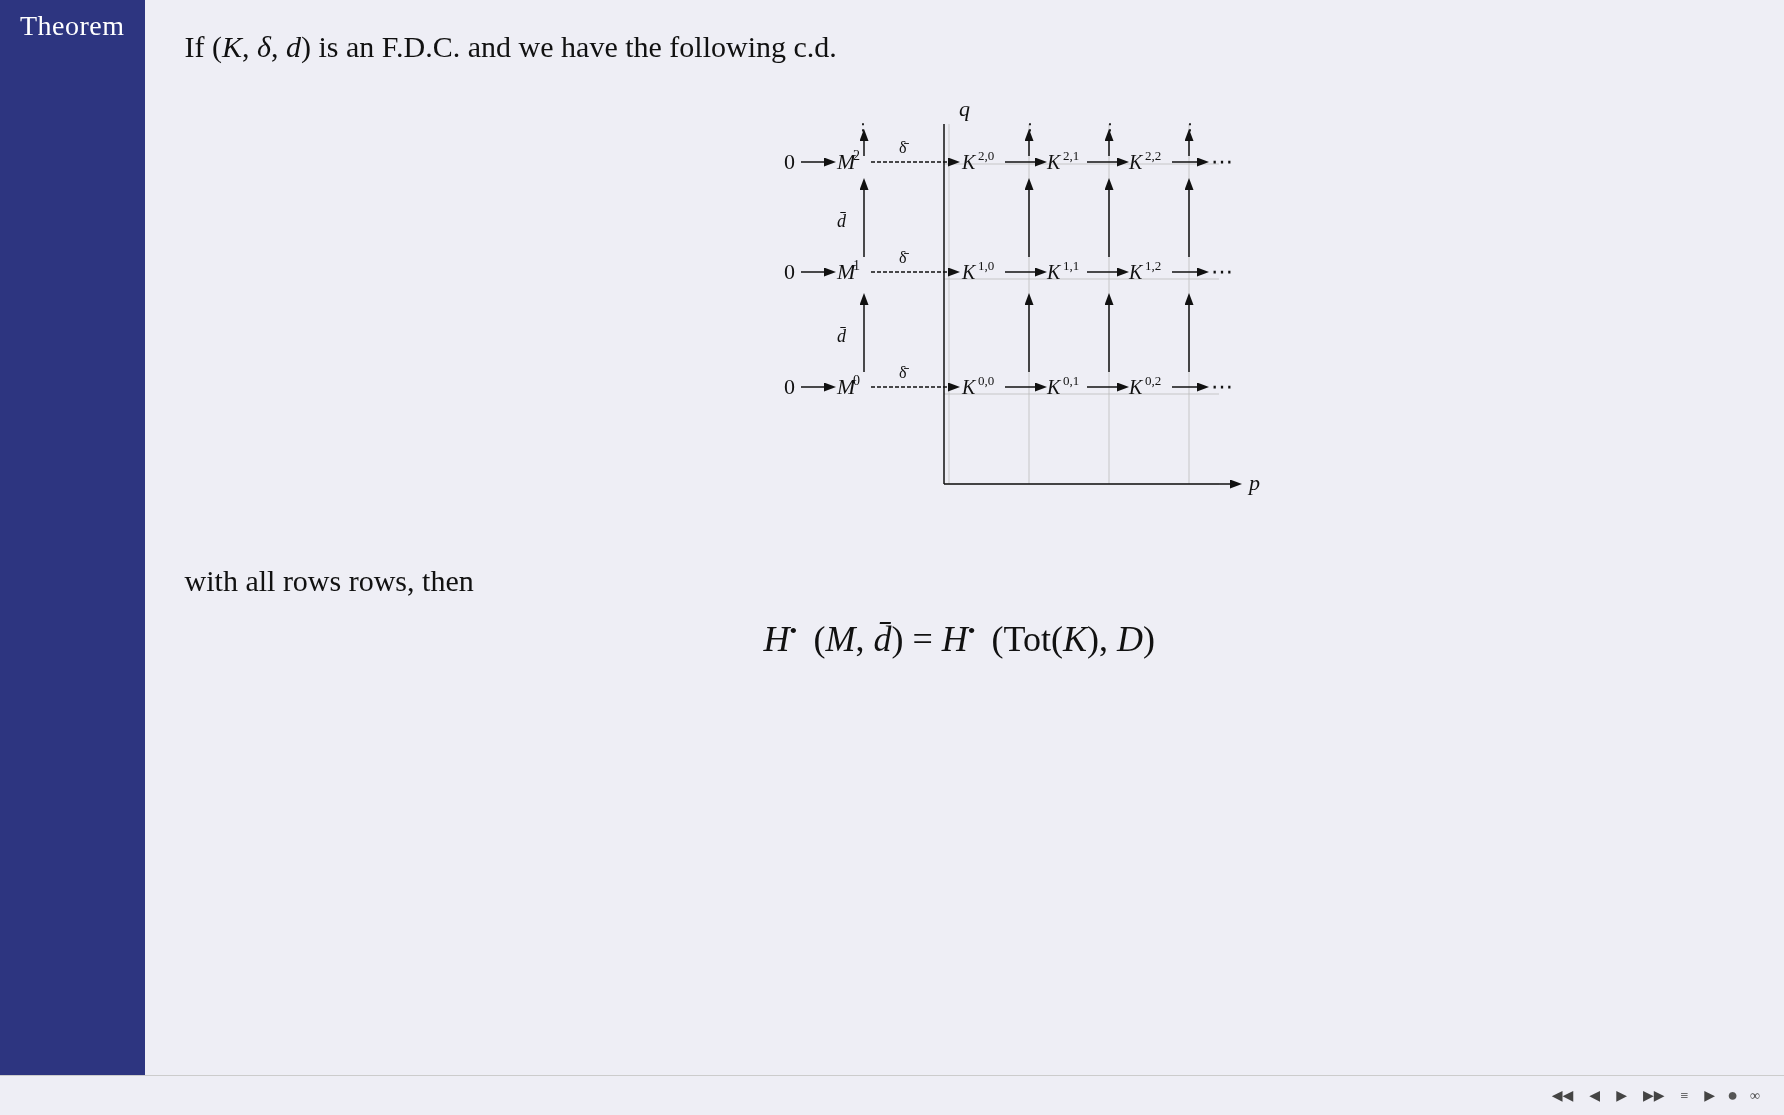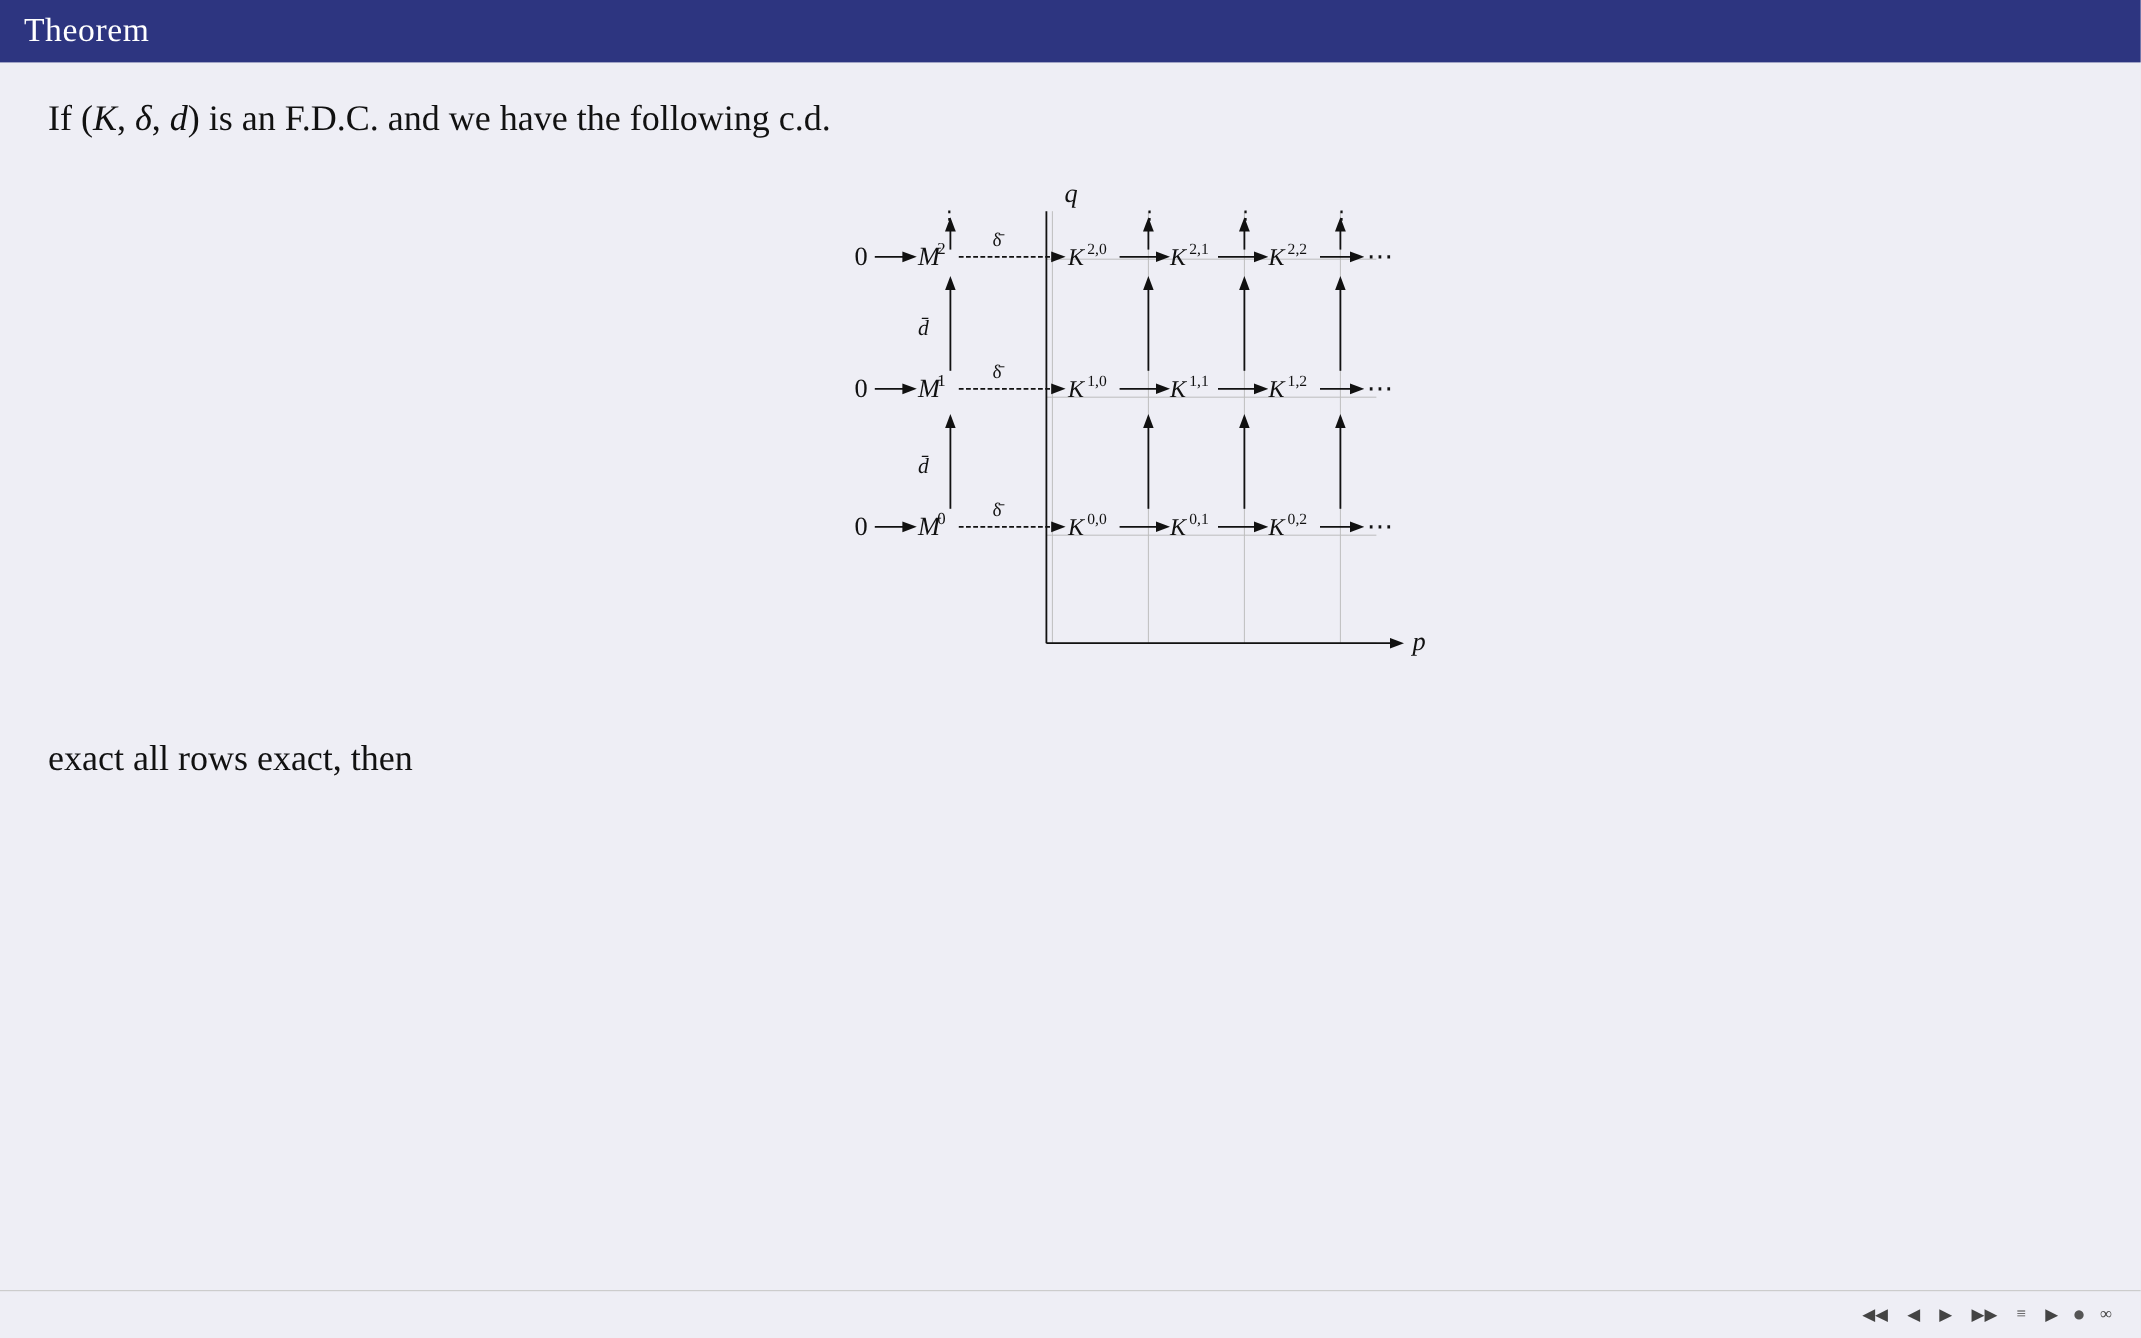--- a/index.html
+++ b/index.html
@@ -9,21 +9,21 @@
       background: #e8e8f0;
       font-family: 'Computer Modern', 'Latin Modern', Georgia, serif;
       overflow: hidden;
       display: flex;
       flex-direction: column;
     }
 
     .slide-container {
       flex: 1;
       display: flex;
-      flex-direction: column;
+      flex-direction: row;
       background: #eeeef5;
       justify-content: flex-end;
     }
 
     .theorem-header {
       background: #2d3580;
       color: white;
       padding: 10px 20px;
       font-size: 28px;
       font-weight: normal;
@@ -242,23 +242,30 @@
         <line x1="458" y1="68" x2="497" y2="68" stroke="#111" stroke-width="1.5" marker-end="url(#arrow)"></line>
         <text x="500" y="75" font-size="20" font-style="italic" fill="#111" font-family="Georgia, serif">K</text>
         <text x="516" y="66" font-size="13" fill="#111" font-family="Georgia, serif">2,2</text>
         <line x1="543" y1="68" x2="577" y2="68" stroke="#111" stroke-width="1.5" marker-end="url(#arrow)"></line>
         <text x="582" y="75" font-size="22" fill="#111" font-family="Georgia, serif">⋯</text>
 
       </svg>
     </div>
 
     <div class="with-rows-text">
-      <span>exact all rows exact, then</span>
-    </div>
-
+      <span>with all rows rows, then</span>
+    </div>
+
+    <div class="formula-area">
+      <span style="font-size:36px;">
+        <i>H</i><sup style="font-size:22px;">•</sup>
+         (<i>M</i>, <i>d̄</i>) = <i>H</i><sup style="font-size:22px;">•</sup>
+         (Tot(<i>K</i>), <i>D</i>)
+      </span>
+    </div>
   </div>
 </div>
 
 <div class="bottom-nav">
   <div class="nav-icons">
     <span class="nav-icon">◀◀</span>
     <span class="nav-icon">◀</span>
     <span class="nav-icon">▶</span>
     <span class="nav-icon">▶▶</span>
     <span class="nav-icon">≡</span>

